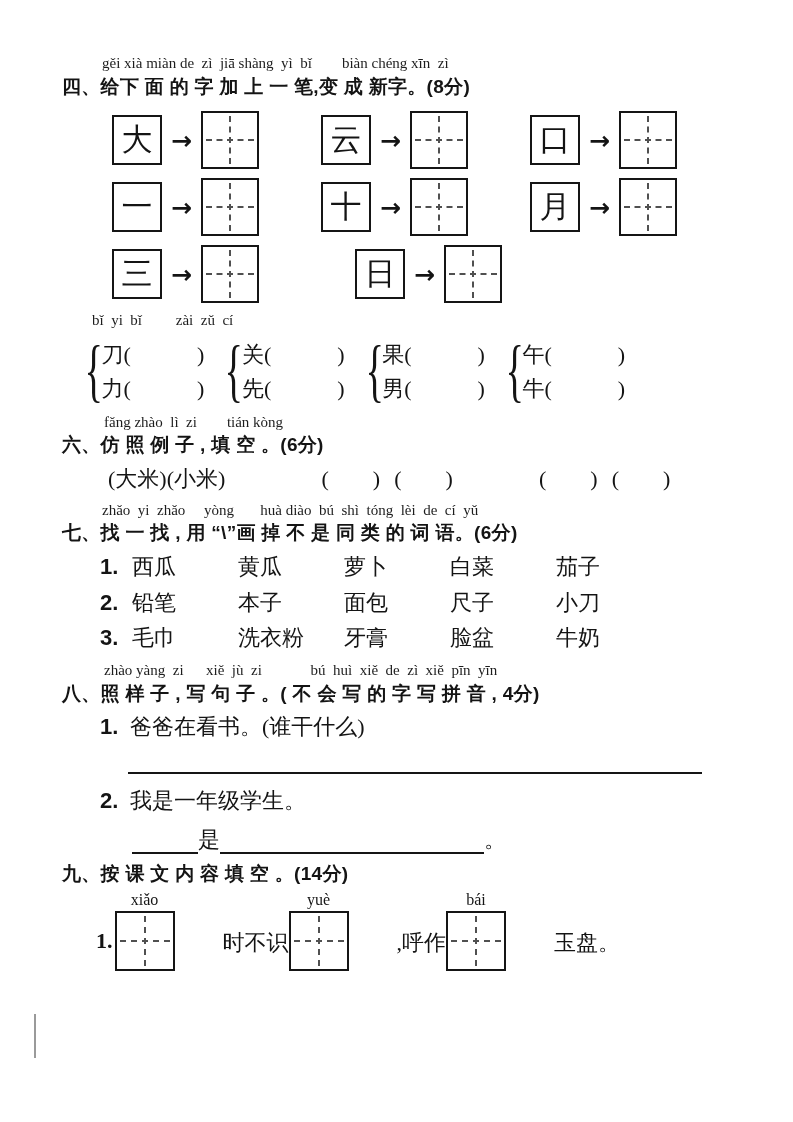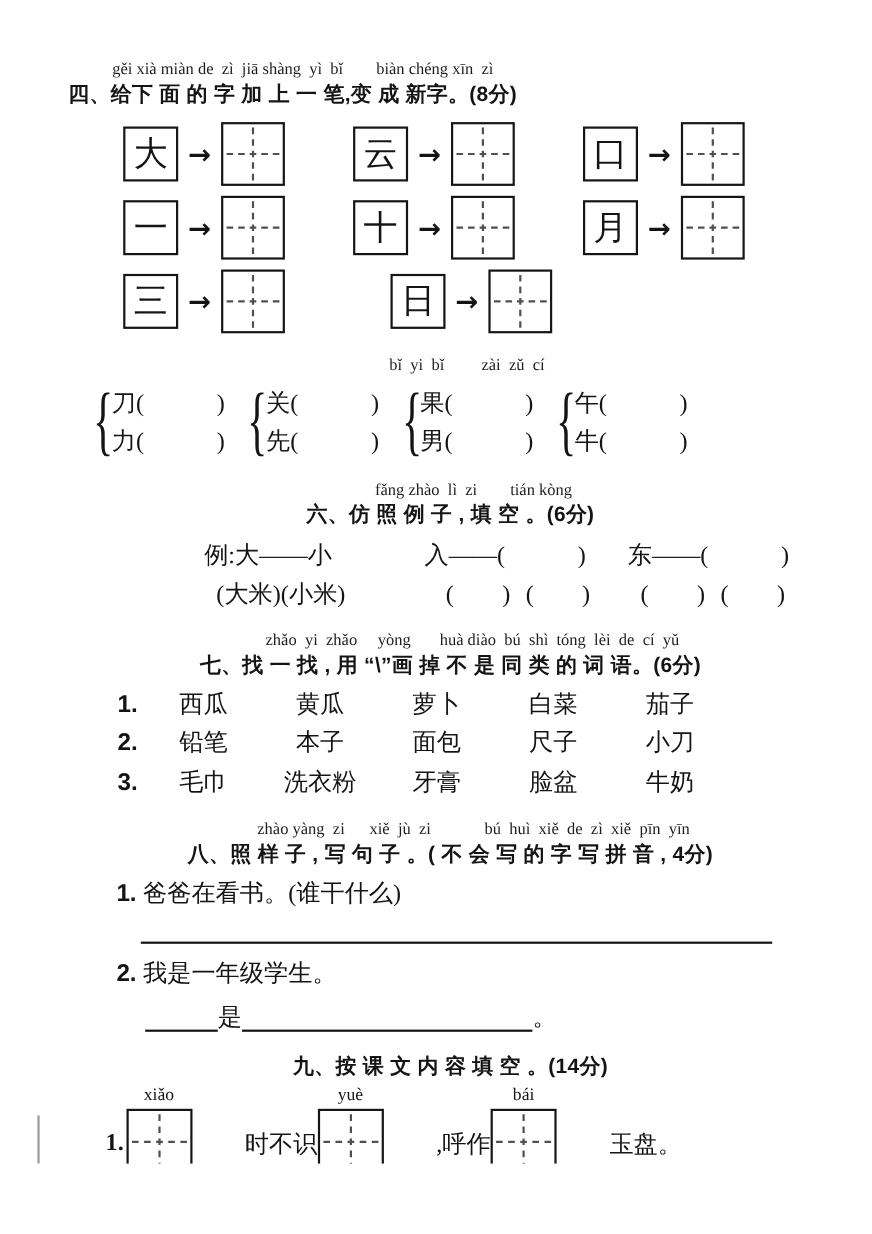--- a/index.html
+++ b/index.html
@@ -2,21 +2,21 @@
 <html><head>
 <meta charset="utf-8">
 <style>
   html,body{margin:0;padding:0;background:#ffffff;}
   .page{position:relative;width:793px;height:1058px;background:#fff;color:#141414;
         font-family:"Liberation Serif","DejaVu Serif",serif;
         padding:54px 36px 0 62px;box-sizing:border-box;overflow:hidden;}
   .pinyin{font-size:15px;color:#1d1d1d;white-space:pre;line-height:1.25;}
   .heading{margin:2px 0 0 0;font-size:19px;font-weight:700;line-height:1.3;
            font-family:"Liberation Sans","DejaVu Sans",sans-serif;letter-spacing:.3px;}
-  .sec+.sec{margin-top:20px;text-align:center;}
+  .sec+.sec{margin-top:8px;}
   .ind-a{margin-left:40px;} .ind-b{margin-left:30px;} .ind-c{margin-left:42px;}
   .ind-d{margin-left:40px;} .ind-e{margin-left:42px;} .ind-f{margin-left:44px;}
 
   
   .s4-grid{margin:12px 0 0 50px;display:flex;flex-direction:column;gap:9px;}
   .s4-row{display:flex;gap:62px;}
   .s4-row.r3{gap:96px;}
   .s4-item{display:flex;align-items:center;gap:9px;}
   .char-box{width:50px;height:50px;border:2.5px solid #151515;display:flex;align-items:center;
             justify-content:center;font-size:31px;box-sizing:border-box;background:#fff;}
@@ -172,25 +172,20 @@
           <div class="pair-line"><span>午</span><span class="blank">(            )</span></div>
           <div class="pair-line"><span>牛</span><span class="blank">(            )</span></div>
         </div>
       </div>
     </div>
   </section>
 
   <section class="sec">
     <div class="pinyin ind-c">fǎng zhào  lì  zi        tián kòng</div>
     <h2 class="heading">六、仿 照 例 子 , 填 空 。(6分)</h2>
-    <div class="s6-line l1">
-      <span class="s6-col c1">例:大——小</span>
-      <span class="s6-col c2"><span>入——</span><span class="blank">(            )</span></span>
-      <span class="s6-col"><span>东——</span><span class="blank">(            )</span></span>
-    </div>
     <div class="s6-line l2">
       <span class="s6-col c1">(大米)(小米)</span>
       <span class="s6-col c2"><span class="blank">(        )</span><span class="gap-sm"></span><span class="blank">(        )</span></span>
       <span class="s6-col"><span class="blank">(        )</span><span class="gap-sm"></span><span class="blank">(        )</span></span>
     </div>
   </section>
 
   <section class="sec">
     <div class="pinyin ind-d">zhǎo  yi  zhǎo     yòng       huà diào  bú  shì  tóng  lèi  de  cí  yǔ</div>
     <h2 class="heading">七、找 一 找 , 用 “\”画 掉 不 是 同 类 的 词 语。(6分)</h2>

